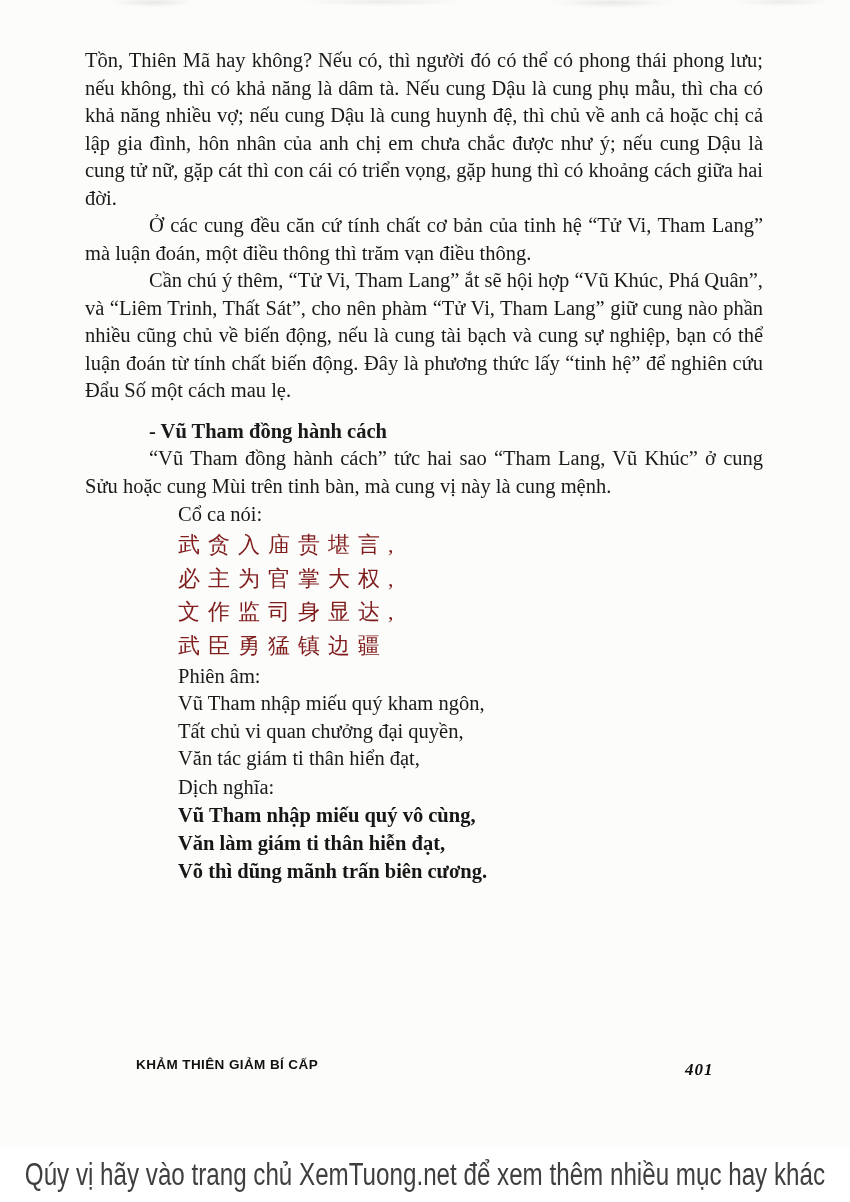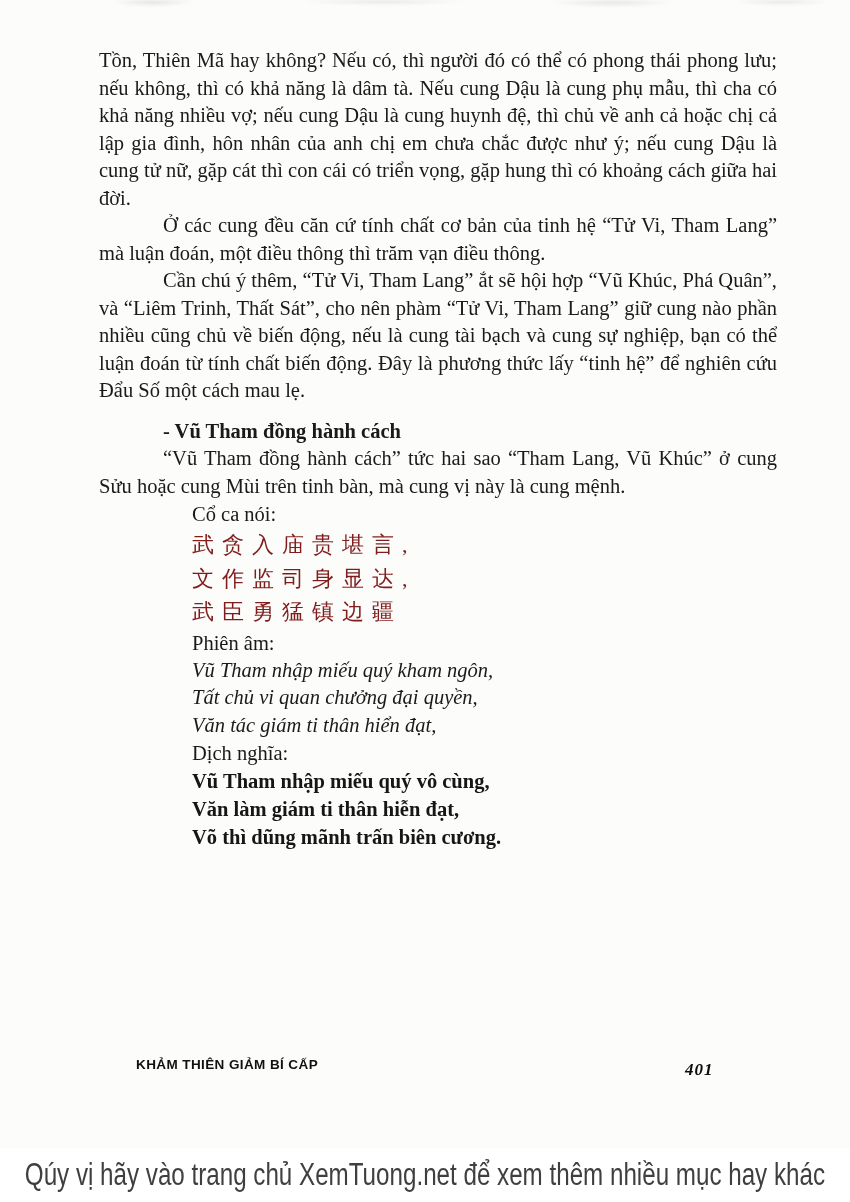--- a/index.html
+++ b/index.html
@@ -16,39 +16,39 @@
   .scan-smudge{
     position:absolute;top:0;left:0;right:0;height:14px;
     background:
       radial-gradient(60px 7px at 18% 15%, rgba(90,90,90,.14), rgba(0,0,0,0) 70%),
       radial-gradient(120px 6px at 45% 10%, rgba(90,90,90,.12), rgba(0,0,0,0) 70%),
       radial-gradient(90px 7px at 72% 18%, rgba(90,90,90,.13), rgba(0,0,0,0) 70%),
       radial-gradient(70px 6px at 92% 12%, rgba(90,90,90,.12), rgba(0,0,0,0) 70%);
     filter:blur(1px);
   }
   .content{
-    position:absolute;top:47px;left:99px;width:678px;
+    position:absolute;top:47px;left:85px;width:678px;
     font-size:20.5px;line-height:27.5px;
     text-align:justify;
   }
   .para{margin:0;}
   .para.indent{text-indent:64px;}
   .section-heading{
     font-weight:bold;
     margin:13px 0 0 64px;
     text-align:left;
   }
   .verse{margin-left:93px;text-align:left;}
   .verse .label{line-height:28px;}
   .cn-line{
     font-size:22px;line-height:33.5px;letter-spacing:8px;
     font-family:"Liberation Serif","DejaVu Serif",serif;
     color:#7f1d1d;
   }
-  .pa-line{font-style:italic;line-height:27.5px;}
+  .pa-line{line-height:27.5px;}
   .dn-line{font-weight:bold;line-height:28px;color:#161616;}
   
   .watermark{
     position:absolute;left:66px;top:531px;
     pointer-events:none;
   }
   
   .footer-title{
     position:absolute;left:108px;top:1057px;
     font-family:"Liberation Sans","DejaVu Sans",sans-serif;
@@ -85,20 +85,21 @@
     <p class="para">Tồn, Thiên Mã hay không? Nếu có, thì người đó có thể có phong thái phong lưu; nếu không, thì có khả năng là dâm tà. Nếu cung Dậu là cung phụ mẫu, thì cha có khả năng nhiều vợ; nếu cung Dậu là cung huynh đệ, thì chủ về anh cả hoặc chị cả lập gia đình, hôn nhân của anh chị em chưa chắc được như ý; nếu cung Dậu là cung tử nữ, gặp cát thì con cái có triển vọng, gặp hung thì có khoảng cách giữa hai đời.</p>
     <p class="para indent">Ở các cung đều căn cứ tính chất cơ bản của tinh hệ “Tử Vi, Tham Lang” mà luận đoán, một điều thông thì trăm vạn điều thông.</p>
     <p class="para indent">Cần chú ý thêm, “Tử Vi, Tham Lang” ắt sẽ hội hợp “Vũ Khúc, Phá Quân”, và “Liêm Trinh, Thất Sát”, cho nên phàm “Tử Vi, Tham Lang” giữ cung nào phần nhiều cũng chủ về biến động, nếu là cung tài bạch và cung sự nghiệp, bạn có thể luận đoán từ tính chất biến động. Đây là phương thức lấy “tinh hệ” để nghiên cứu Đẩu Số một cách mau lẹ.</p>
 
     <p class="para section-heading">- Vũ Tham đồng hành cách</p>
     <p class="para indent">“Vũ Tham đồng hành cách” tức hai sao “Tham Lang, Vũ Khúc” ở cung Sửu hoặc cung Mùi trên tinh bàn, mà cung vị này là cung mệnh.</p>
 
     <div class="verse">
       <div class="label">Cổ ca nói:</div>
       <div class="cn-line">武贪入庙贵堪言,</div>
+      <div class="cn-line">必主为官掌大权,</div>
       <div class="cn-line">文作监司身显达,</div>
       <div class="cn-line">武臣勇猛镇边疆</div>
 
       <div class="label">Phiên âm:</div>
       <div class="pa-line">Vũ Tham nhập miếu quý kham ngôn,</div>
       <div class="pa-line">Tất chủ vi quan chưởng đại quyền,</div>
       <div class="pa-line">Văn tác giám ti thân hiển đạt,</div>
 
       <div class="label">Dịch nghĩa:</div>
       <div class="dn-line">Vũ Tham nhập miếu quý vô cùng,</div>

